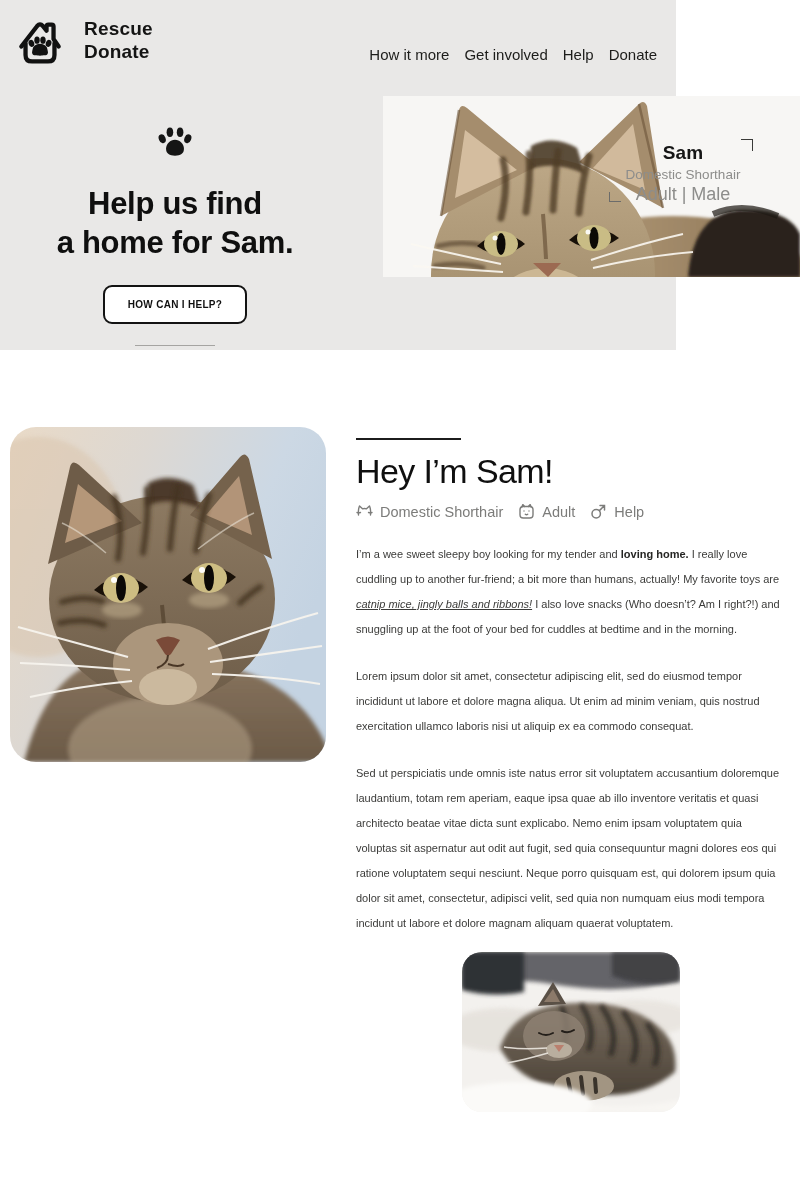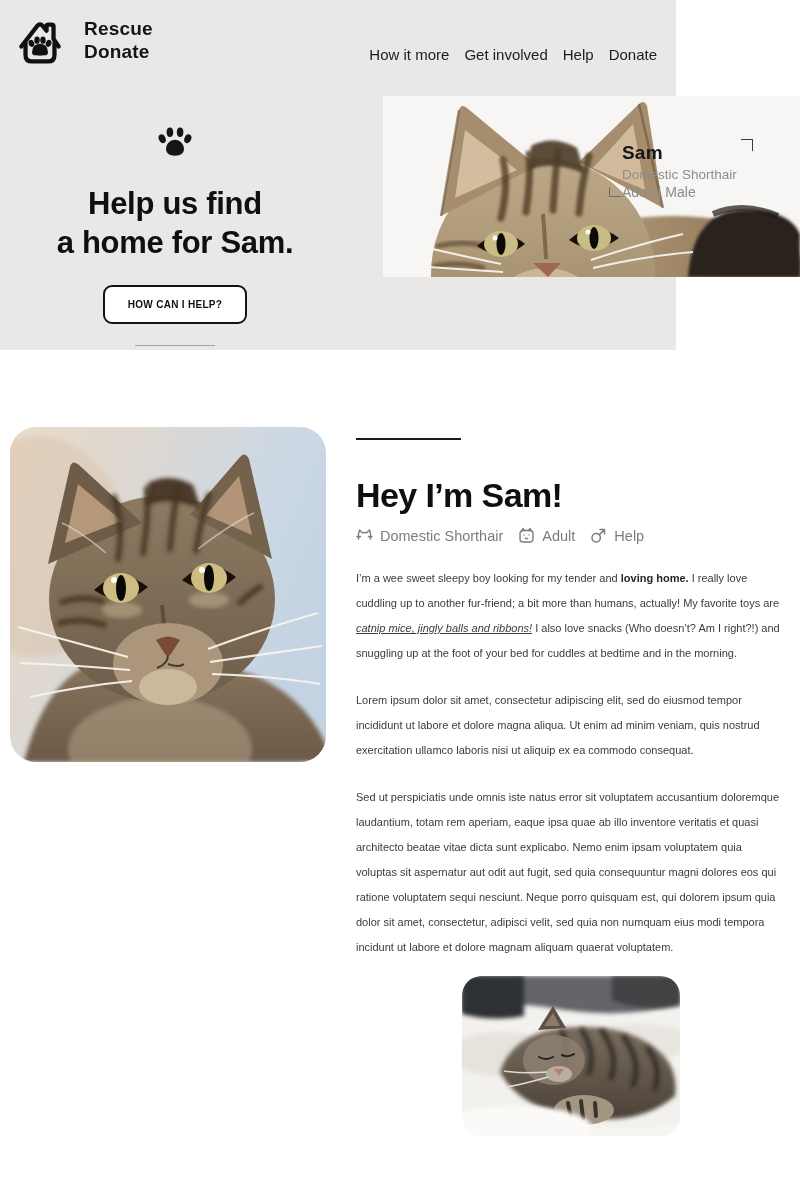--- a/index.html
+++ b/index.html
@@ -28,37 +28,37 @@
   .cta-button {
     margin-top:23px; display:inline-block; background:#ffffff; border:2px solid #131313;
     border-radius:9px; padding:12px 23px; font-family:inherit; font-weight:bold; font-size:10px;
     letter-spacing:.3px; color:#101010; cursor:pointer;
   }
   .hero-divider { width:80px; margin:21px auto 0; border-top:1px solid #a5a4a2; }
 
   
   .hero-image { position:absolute; left:383px; top:96px; width:417px; height:181px; background:#f7f6f4; overflow:hidden; }
   .hero-image svg { display:block; width:417px; height:181px; }
-  .pet-label { position:absolute; top:46px; right:56px; width:122px; text-align:left; }
+  .pet-label { position:absolute; top:46px; right:56px; width:122px; text-align:center; }
   .pet-name { font-size:19px; font-weight:bold; color:#161616; letter-spacing:.2px; }
   .pet-breed { margin-top:3px; font-size:13.5px; color:#8d8d8b; }
-  .pet-agesex { margin-top:2px; font-size:14px; color:#8d8d8b; }
+  .pet-agesex { margin-top:2px; font-size:18px; color:#8d8d8b; }
   .bracket-tr { position:absolute; top:-3px; right:-9px; width:12px; height:12px;
     border-top:1.5px solid #3a3a38; border-right:1.5px solid #3a3a38; }
   .bracket-bl { position:absolute; bottom:3px; left:-13px; width:12px; height:10px;
     border-left:1.5px solid #6c6c6a; border-bottom:1.5px solid #6c6c6a; }
 
   
   .main-section { position:relative; width:800px; height:850px; background:#ffffff; }
   .photo-card { position:absolute; left:10px; top:77px; width:316px; height:335px; border-radius:26px; overflow:hidden; }
   .photo-card svg { display:block; width:316px; height:335px; }
 
   .content-col { position:absolute; left:356px; top:88px; width:424px; }
   .heading-rule { width:105px; height:2px; background:#1c1c1c; }
-  .profile-heading { margin-top:36px; font-size:34px; font-weight:bold; letter-spacing:-.6px; color:#0f0f0f; }
+  .profile-heading { margin-top:12px; font-size:34px; font-weight:normal; letter-spacing:-.6px; color:#0f0f0f; }
   .meta-row { margin-top:12px; display:flex; align-items:center; gap:7px; font-size:14.5px; color:#7c7c7a; }
   .meta-row .meta-sep { width:1px; }
   .meta-icon { display:inline-flex; align-items:center; }
   .meta-icon svg { display:block; }
 
   .content-col p { margin-top:22px; font-size:11px; line-height:25px; color:#3b3b39; }
   .content-col p b { color:#262624; }
   .inline-link { font-style:italic; text-decoration:underline; color:#3b3b39; cursor:pointer; }
 
   .bottom-photo { margin:16px 0 0 106px; width:218px; height:160px; border-radius:20px; overflow:hidden; }

